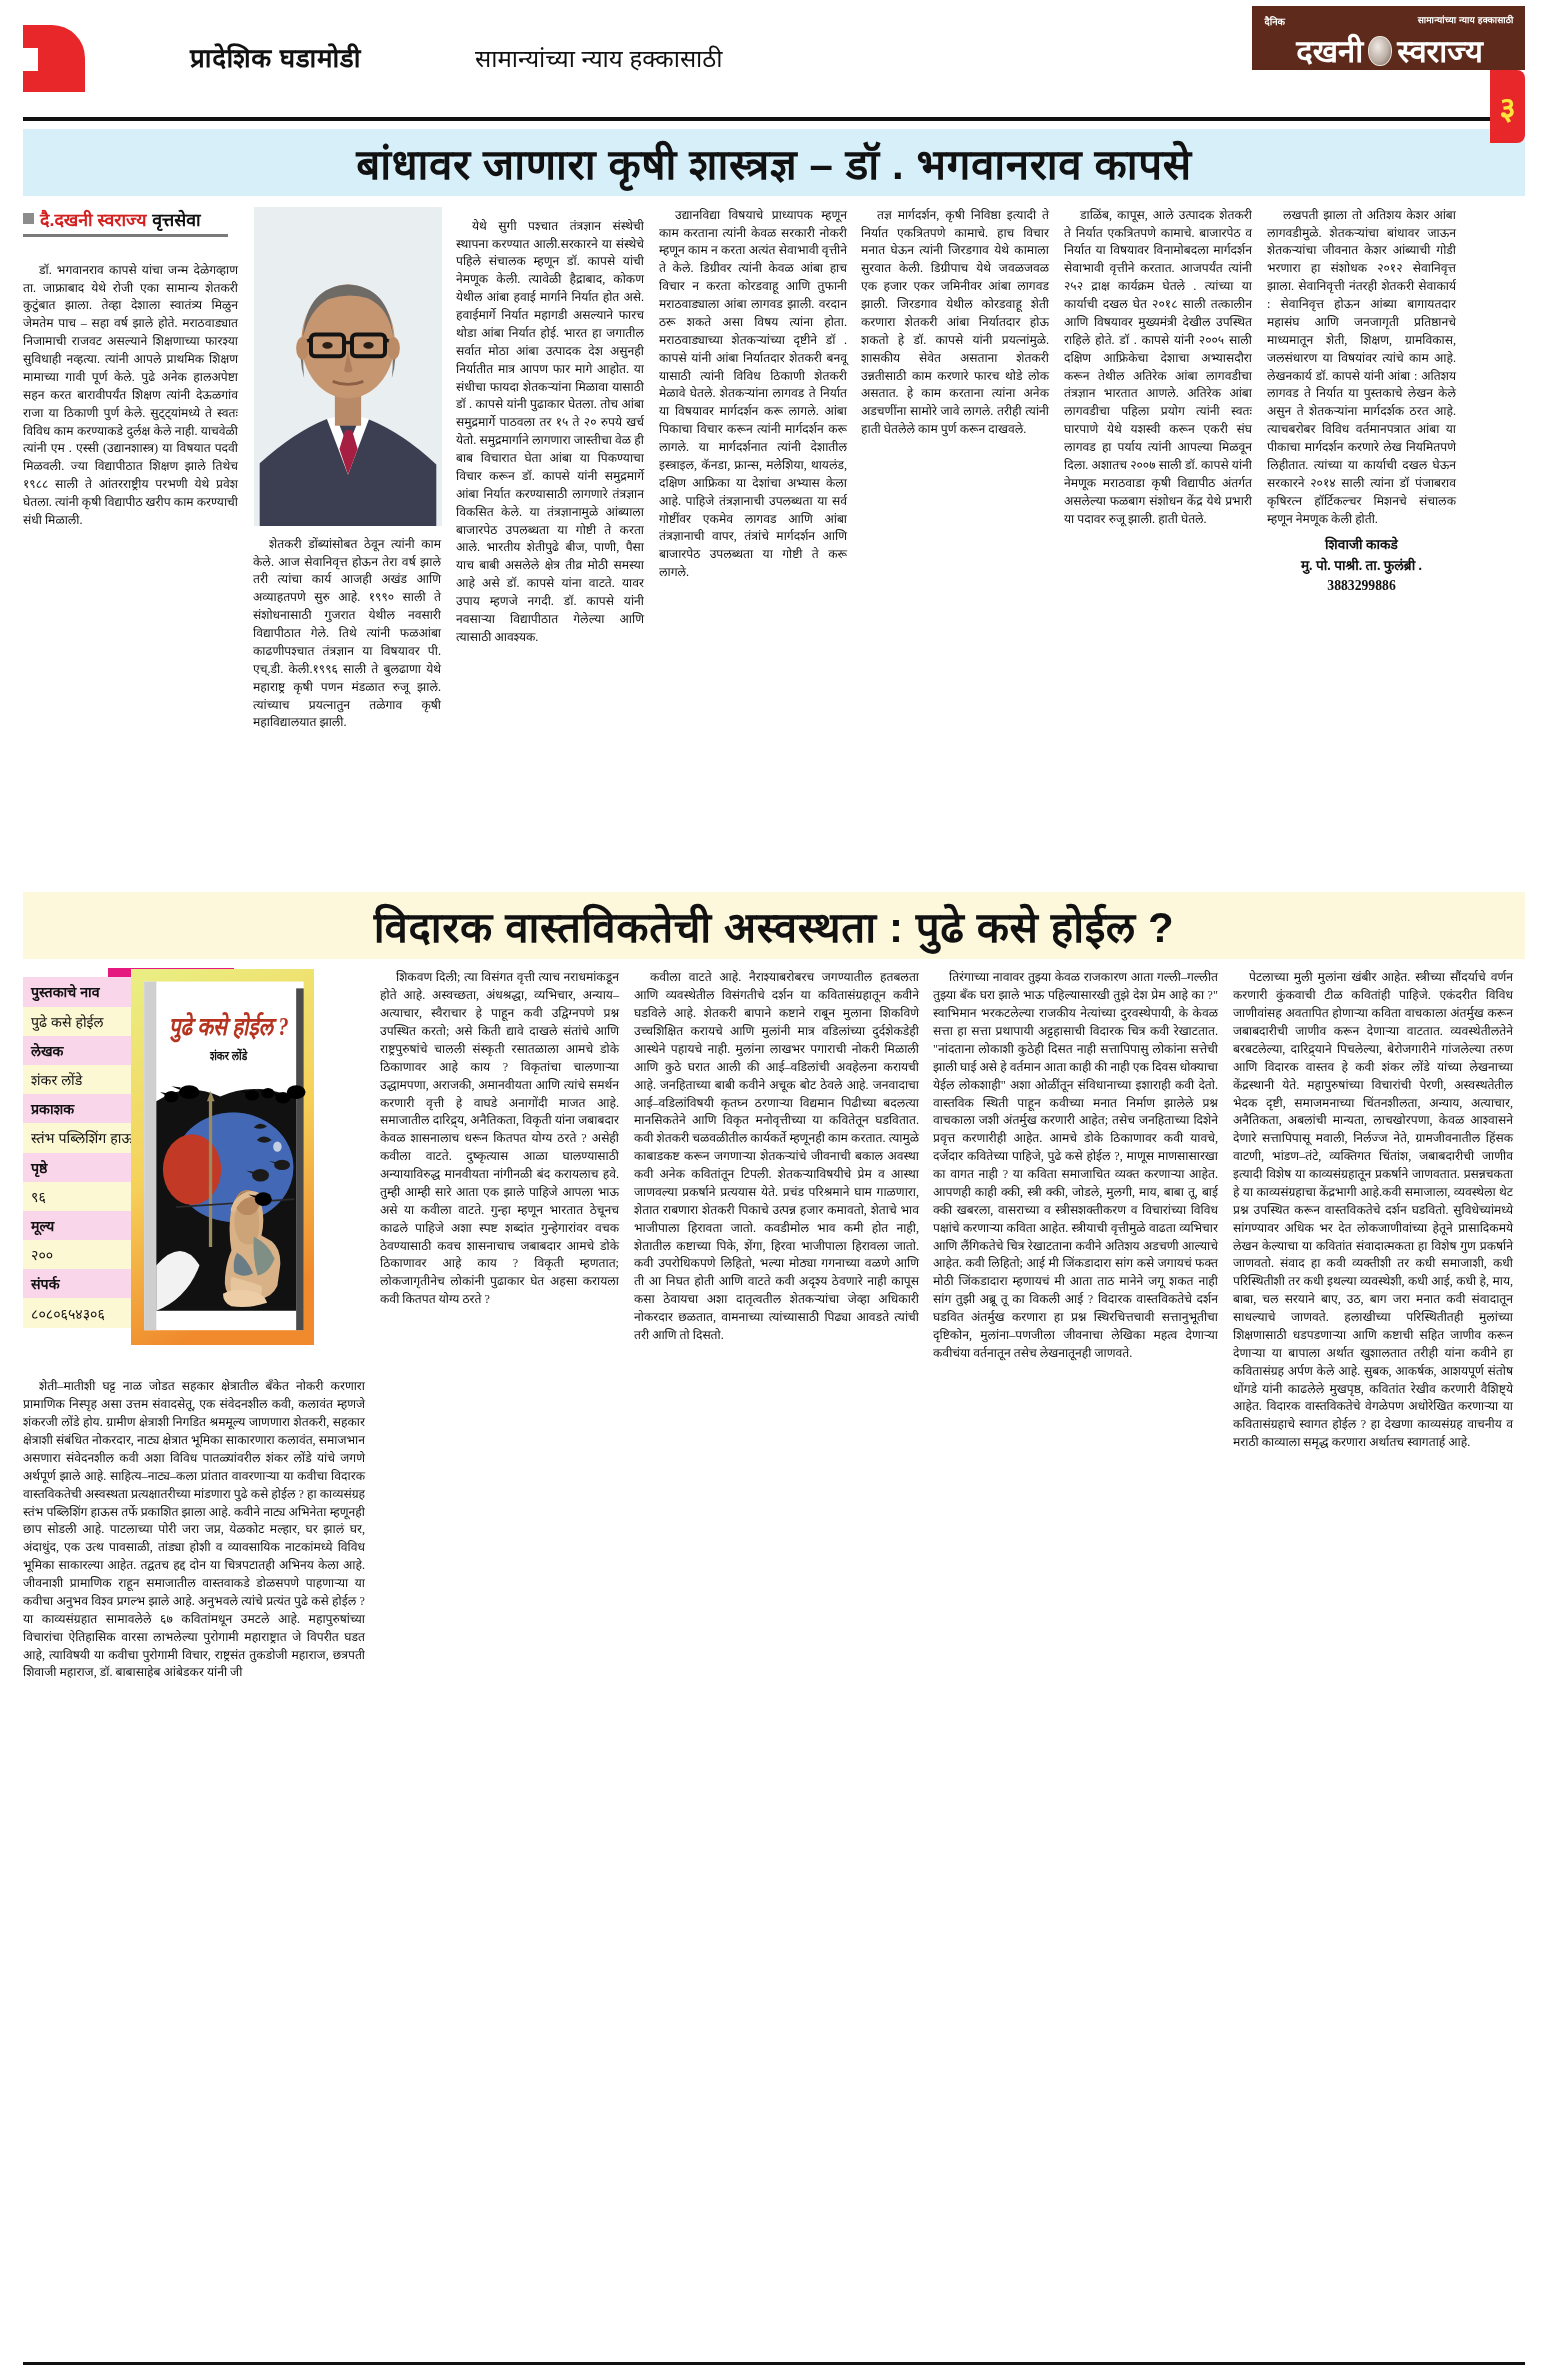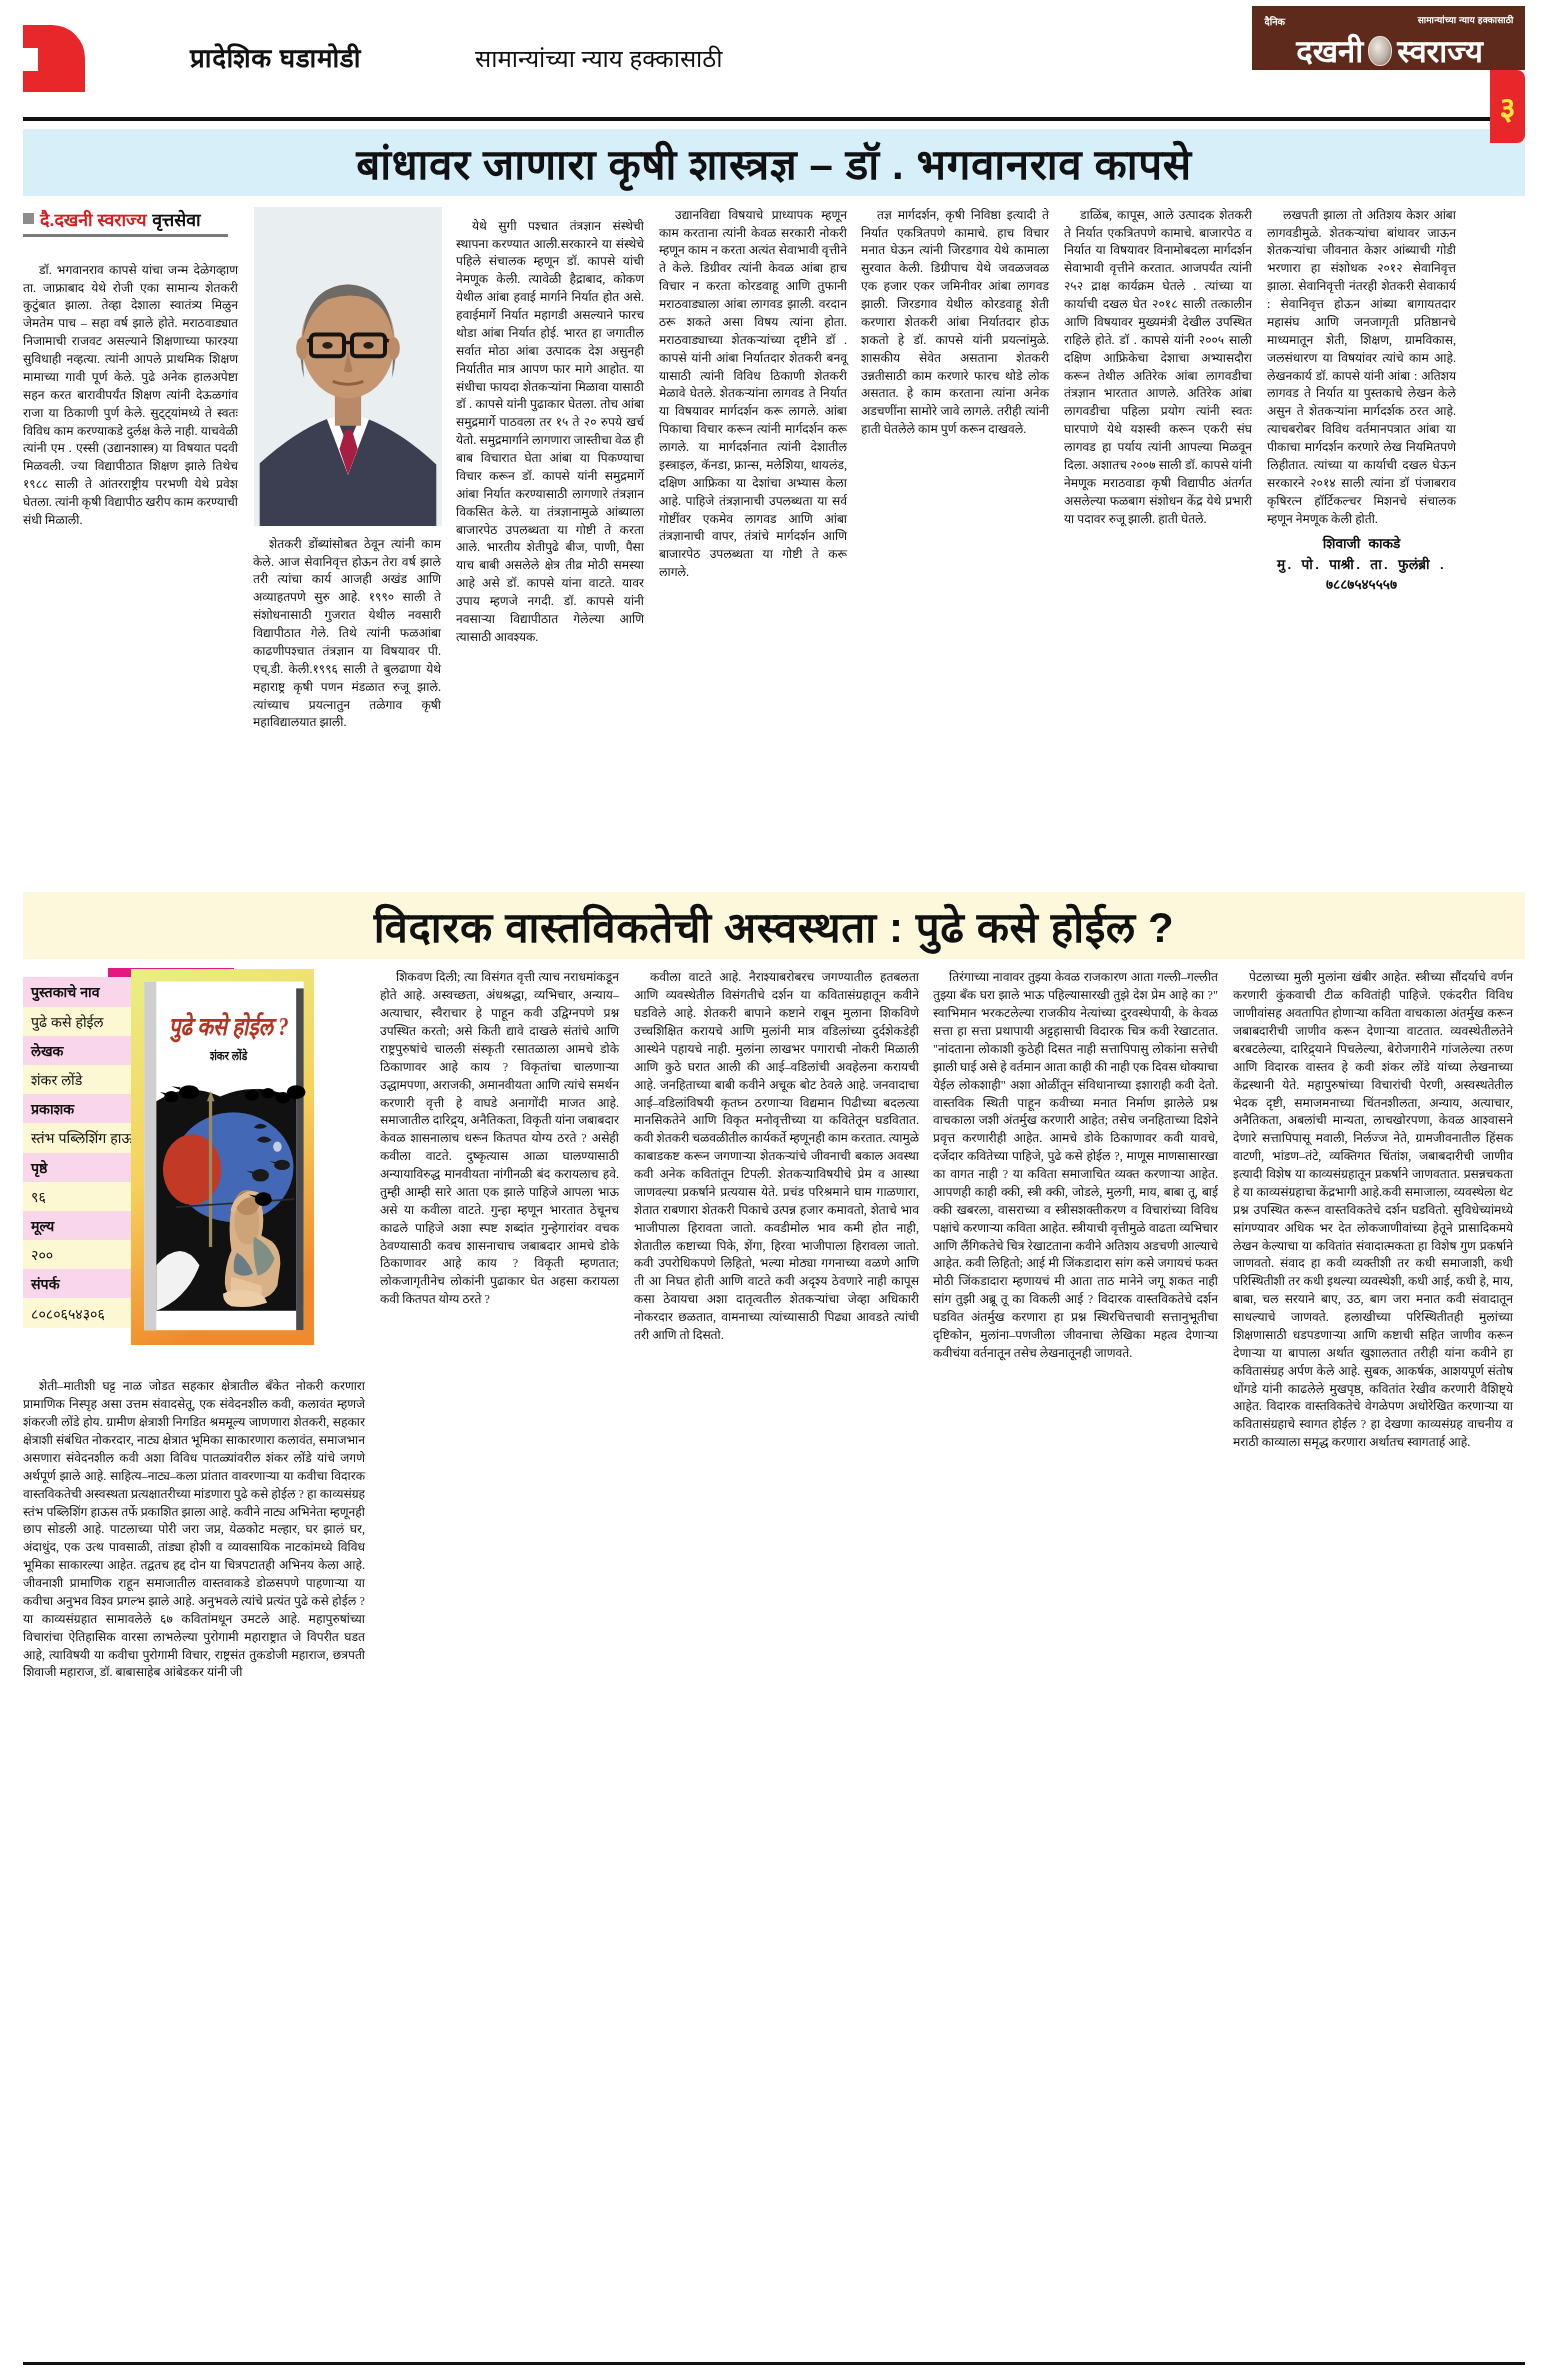--- a/index.html
+++ b/index.html
@@ -221,21 +221,21 @@
     font-size: 12.2px;
     line-height: 1.465;
     text-align: justify;
     color: #111;
     hyphens: none;
   }
   .abs-col p { margin: 0; text-indent: 16px; }
 
   .sig-block {
     text-align: center;
-    font-family: Liberation Mono, monospace;
+    font-family: Liberation Serif, serif;
     font-weight: bold;
     font-size: 13.7px;
     line-height: 1.5;
     margin-top: 6.8px;
   }
 
   
   .art2-body {
     margin-top: 10.3px;
     position: relative;
@@ -387,21 +387,21 @@
 
     <div class="abs-col" style="left:1041px; top:0px; width:188px; height:666px;">
       <p>डाळिंब, कापूस, आले उत्पादक शेतकरी ते निर्यात एकत्रितपणे कामाचे. बाजारपेठ व निर्यात या विषयावर विनामोबदला मार्गदर्शन सेवाभावी वृत्तीने करतात. आजपर्यंत त्यांनी २५२ द्राक्ष कार्यक्रम घेतले . त्यांच्या या कार्याची दखल घेत २०१८ साली तत्कालीन आणि विषयावर मुख्यमंत्री देखील उपस्थित राहिले होते. डॉ . कापसे यांनी २००५ साली दक्षिण आफ्रिकेचा देशाचा अभ्यासदौरा करून तेथील अतिरेक आंबा लागवडीचा तंत्रज्ञान भारतात आणले. अतिरेक आंबा लागवडीचा पहिला प्रयोग त्यांनी स्वतः घारपाणे येथे यशस्वी करून एकरी संघ लागवड हा पर्याय त्यांनी आपल्या मिळवून दिला. अशातच २००७ साली डॉ. कापसे यांनी नेमणूक मराठवाडा कृषी विद्यापीठ अंतर्गत असलेल्या फळबाग संशोधन केंद्र येथे प्रभारी या पदावर रुजू झाली. हाती घेतले.</p>
     </div>
 
     <div class="abs-col" style="left:1244px; top:0px; width:189px; height:666px;">
       <p>लखपती झाला तो अतिशय केशर आंबा लागवडीमुळे. शेतकऱ्यांचा बांधावर जाऊन शेतकऱ्यांचा जीवनात केशर आंब्याची गोडी भरणारा हा संशोधक २०१२ सेवानिवृत्त झाला. सेवानिवृत्ती नंतरही शेतकरी सेवाकार्य : सेवानिवृत्त होऊन आंब्या बागायतदार महासंघ आणि जनजागृती प्रतिष्ठानचे माध्यमातून शेती, शिक्षण, ग्रामविकास, जलसंधारण या विषयांवर त्यांचे काम आहे. लेखनकार्य डॉ. कापसे यांनी आंबा : अतिशय लागवड ते निर्यात या पुस्तकाचे लेखन केले असुन ते शेतकऱ्यांना मार्गदर्शक ठरत आहे. त्याचबरोबर विविध वर्तमानपत्रात आंबा या पीकाचा मार्गदर्शन करणारे लेख नियमितपणे लिहीतात. त्यांच्या या कार्याची दखल घेऊन सरकारने २०१४ साली त्यांना डॉ पंजाबराव कृषिरत्न हॉर्टिकल्चर मिशनचे संचालक म्हणून नेमणूक केली होती.</p>
       <div class="sig-block">
         <div>शिवाजी काकडे</div>
         <div>मु. पो. पाश्री. ता. फुलंब्री .</div>
-        <div>७८८७५४५५५७</div>
+        <div>3883299886</div>
       </div>
     </div>
 
   </div>
 </div>
 
 <div class="headline-bar cream" style="margin-top:19.4px;">
   <h1>विदारक  वास्तविकतेची अस्वस्थता : पुढे कसे होईल ?</h1>
 </div>
 

